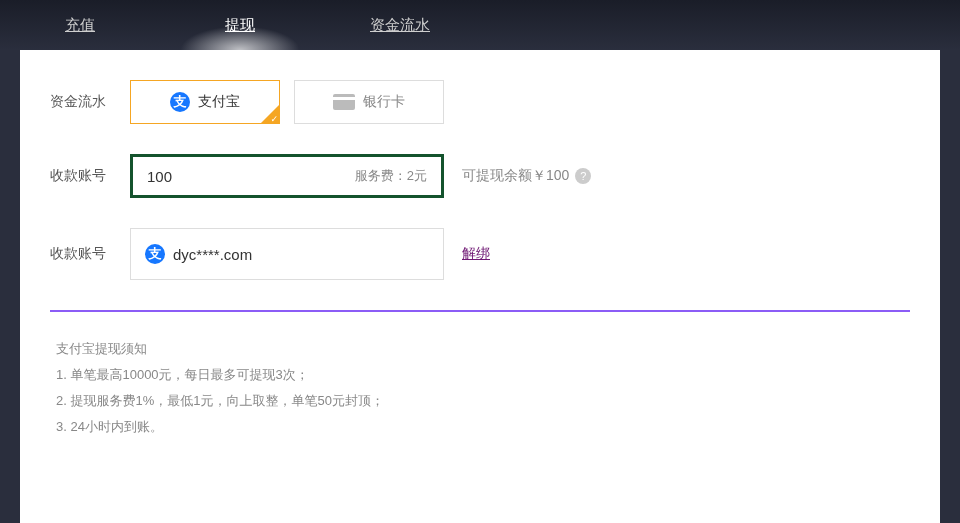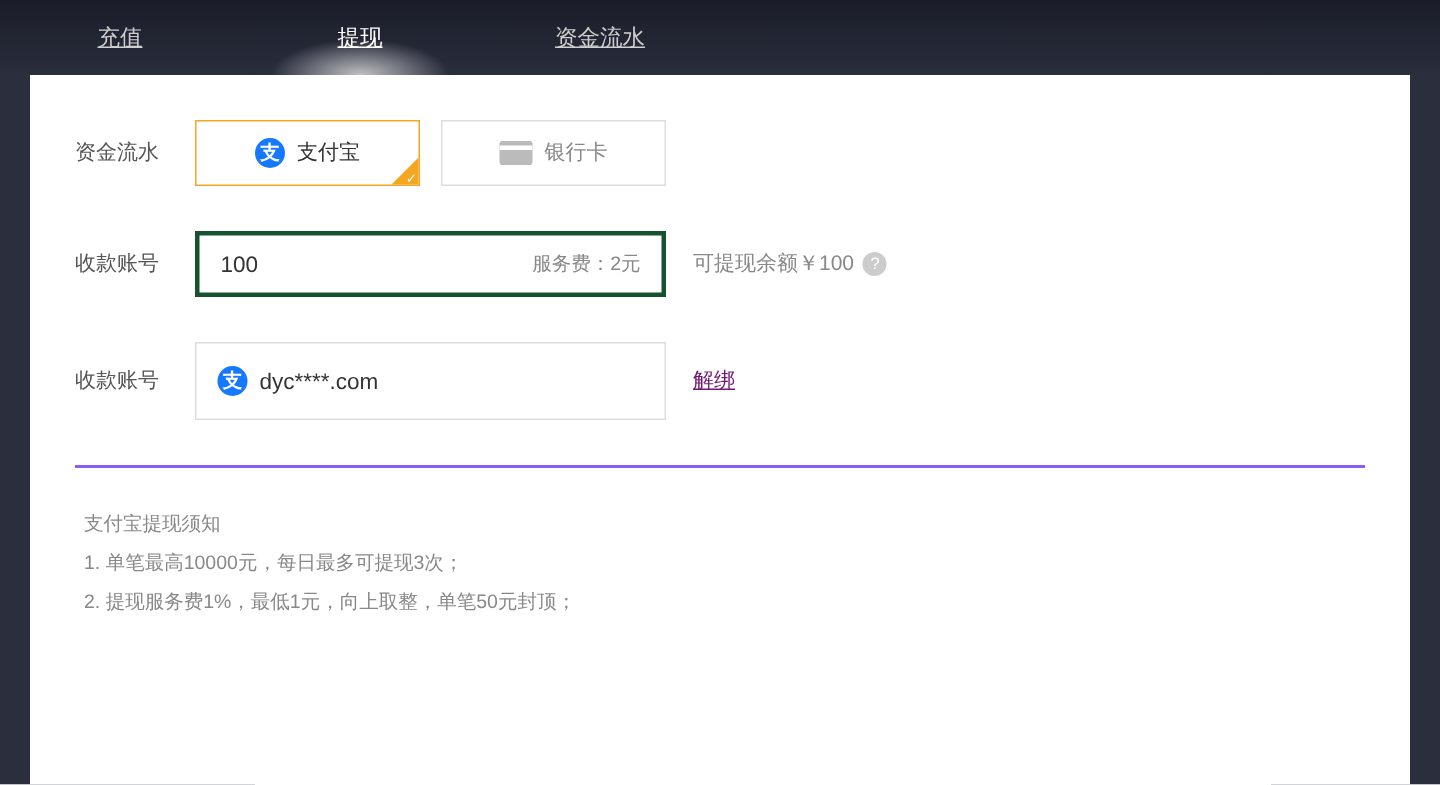--- a/index.html
+++ b/index.html
@@ -287,16 +287,17 @@
         <span class="account-text">dyc****.com</span>
       </div>
       <a class="unbind-link">解绑</a>
     </div>
 
 
     <div class="notice-box">
       <div>支付宝提现须知</div>
       <div>1. 单笔最高10000元，每日最多可提现3次；</div>
       <div>2. 提现服务费1%，最低1元，向上取整，单笔50元封顶；</div>
+      <div>3. 24小时内到账。</div>
     </div>
 
   </div>
 </div>
 
 </body></html>

